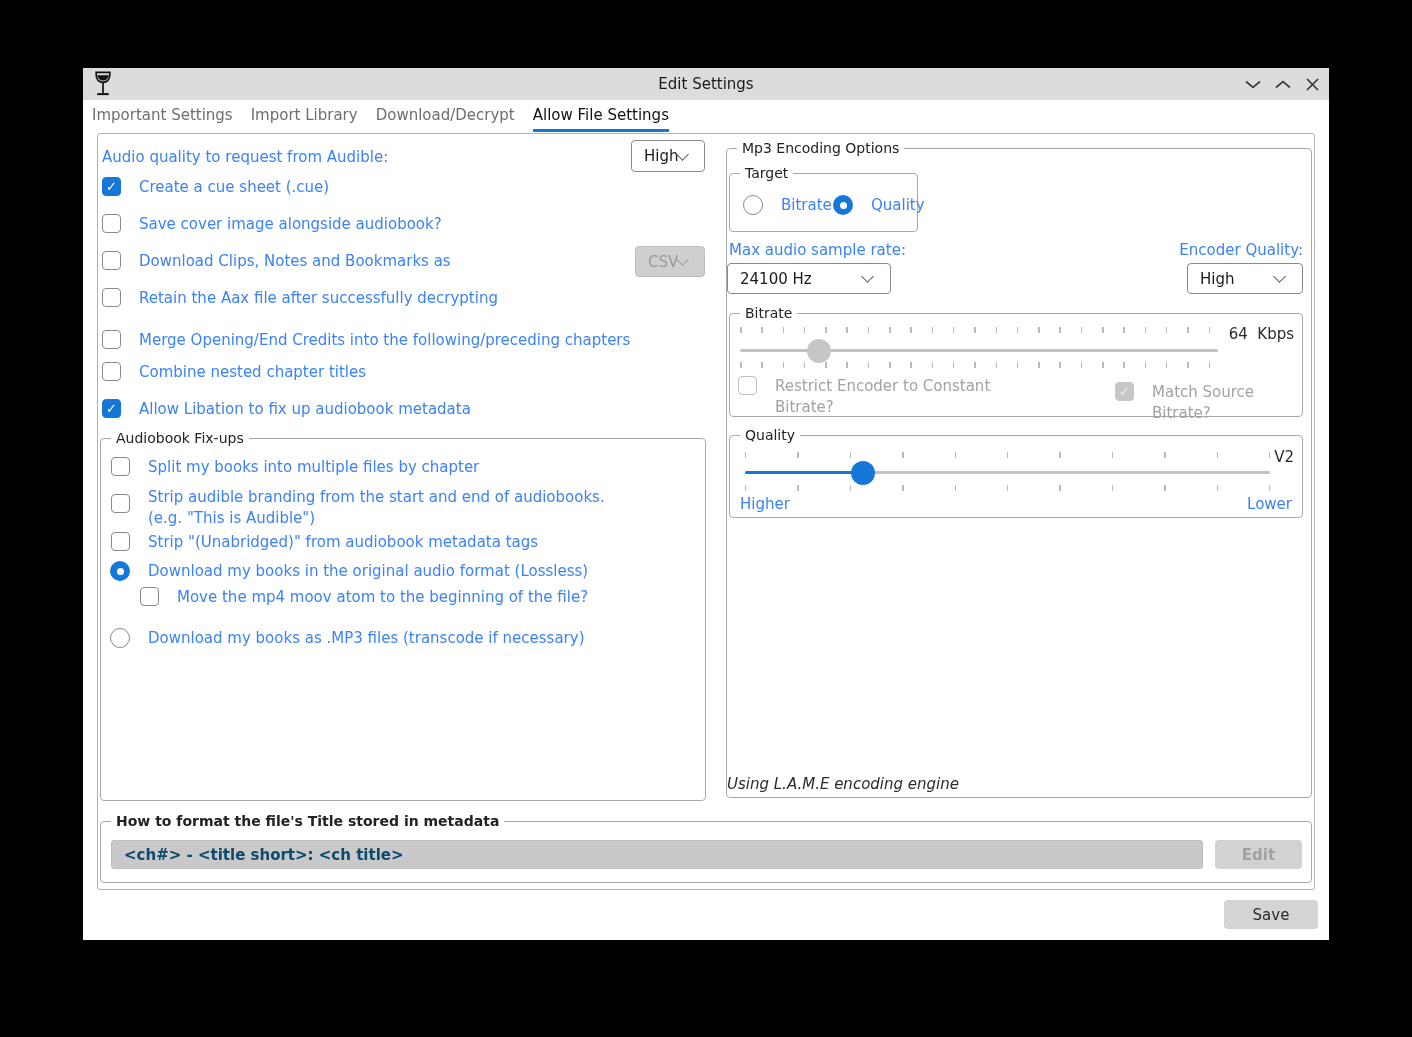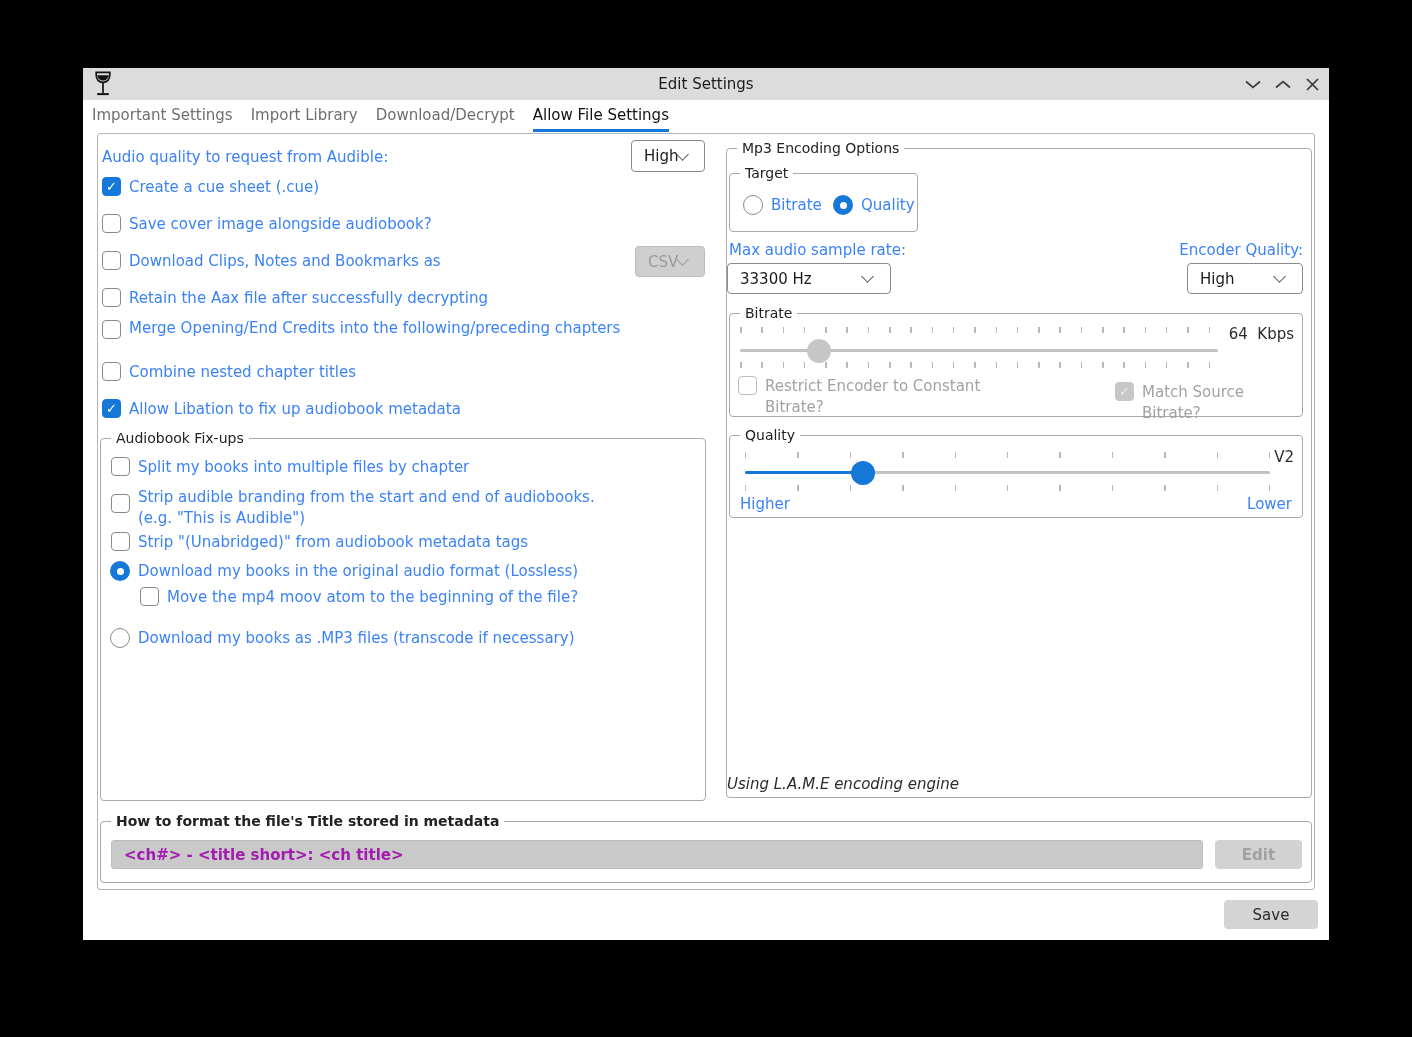--- a/index.html
+++ b/index.html
@@ -55,21 +55,21 @@
   .cb.dis{border-color:#bdbdbd;}
   .cb.checked.dis{background:#c7c7c7;border-color:#c7c7c7;}
   .cb.checked.dis::after{color:#ededed;}
   
   .radio{width:20px;height:20px;border-radius:50%;border:1.5px solid #8a8a8a;background:#fff;
       box-sizing:border-box;flex:none;position:relative;}
   .radio.selected{border:none;background:var(--accent);}
   .radio.selected::after{content:"";position:absolute;width:7px;height:7px;border-radius:50%;
       background:#fff;left:6.5px;top:6.5px;}
   .row{position:absolute;display:flex;align-items:flex-start;}
-  .row .lbl{margin-left:8px;}
+  .row .lbl{margin-left:18px;}
   
   .select{
     position:absolute;display:flex;align-items:center;justify-content:space-between;
     border:1px solid #8a8a8a;border-radius:4px;background:#fff;box-sizing:border-box;
     font-size:15px;color:#1a1a1a;padding:0 18px 0 12px;
   }
   .select.disabled{background:#cfcfcf;border-color:#bcbcbc;color:#9a9a9a;}
   .chev{width:8px;height:8px;border-right:1.6px solid #555;border-bottom:1.6px solid #555;
     transform:rotate(45deg);margin-top:-4px;flex:none;}
   .select.disabled .chev{border-color:#9a9a9a;}
@@ -84,21 +84,21 @@
   .thumb.blue{background:var(--accent);}
   .slider-val{position:absolute;font-size:15px;color:#2b2b2b;white-space:nowrap;}
   
   .btn{
     position:absolute;background:#d4d4d4;border-radius:4px;display:flex;align-items:center;
     justify-content:center;font-size:15px;color:#2b2b2b;cursor:default;
   }
   .btn.disabled{color:#a0a0a0;background:#d2d2d2;}
   .textbox{
     position:absolute;background:#c9c9c9;border:1px solid #bdbdbd;border-radius:3px;box-sizing:border-box;
-    font-size:15px;color:#a21caf;display:flex;align-items:center;padding-left:12px;
+    font-size:15px;color:#0c4a6e;display:flex;align-items:center;padding-left:12px;
   }
   .note{position:absolute;font-style:italic;font-size:15px;color:#2b2b2b;}
 </style>
 </head>
 <body style="--accent: #1577d7;">
 
 <div class="window">
 
   <div class="titlebar">
     <span class="appicon">
@@ -156,21 +156,21 @@
       <span class="lbl">Download Clips, Notes and Bookmarks as</span>
     </div>
     <div class="select disabled" style="left:537px;top:112px;width:70px;height:31px;">
       <span>CSV</span>
       <span class="chev"></span>
     </div>
     <div class="row" style="left:4px;top:154px;">
       <span class="cb"></span>
       <span class="lbl">Retain the Aax file after successfully decrypting</span>
     </div>
-    <div class="row" style="left:4px;top:184px;align-items:flex-end;">
+    <div class="row" style="left:4px;top:196px;">
       <span class="cb"></span>
       <span class="lbl">Merge Opening/End Credits into the following/preceding chapters</span>
     </div>
     <div class="row" style="left:4px;top:228px;">
       <span class="cb"></span>
       <span class="lbl">Combine nested chapter titles</span>
     </div>
     <div class="row" style="left:4px;top:265px;">
       <span class="cb checked"></span>
       <span class="lbl">Allow Libation to fix up audiobook metadata</span>
@@ -224,21 +224,21 @@
         </div>
         <div class="row" style="left:103px;top:21px;">
           <span class="radio selected"></span>
           <span class="lbl">Quality</span>
         </div>
       </div>
 
 
       <div class="lbl" style="position:absolute;left:2px;top:91px;">Max audio sample rate:</div>
       <div class="select" style="left:0px;top:114px;width:164px;height:31px;">
-        <span>33300 Hz</span>
+        <span>24100 Hz</span>
         <span class="chev"></span>
       </div>
 
       <div class="lbl" style="position:absolute;right:8px;top:91px;">Encoder Quality:</div>
       <div class="select" style="left:460px;top:114px;width:116px;height:31px;">
         <span>High</span>
         <span class="chev"></span>
       </div>
 
       <div class="group" style="left:2px;top:164px;width:574px;height:104px;">

